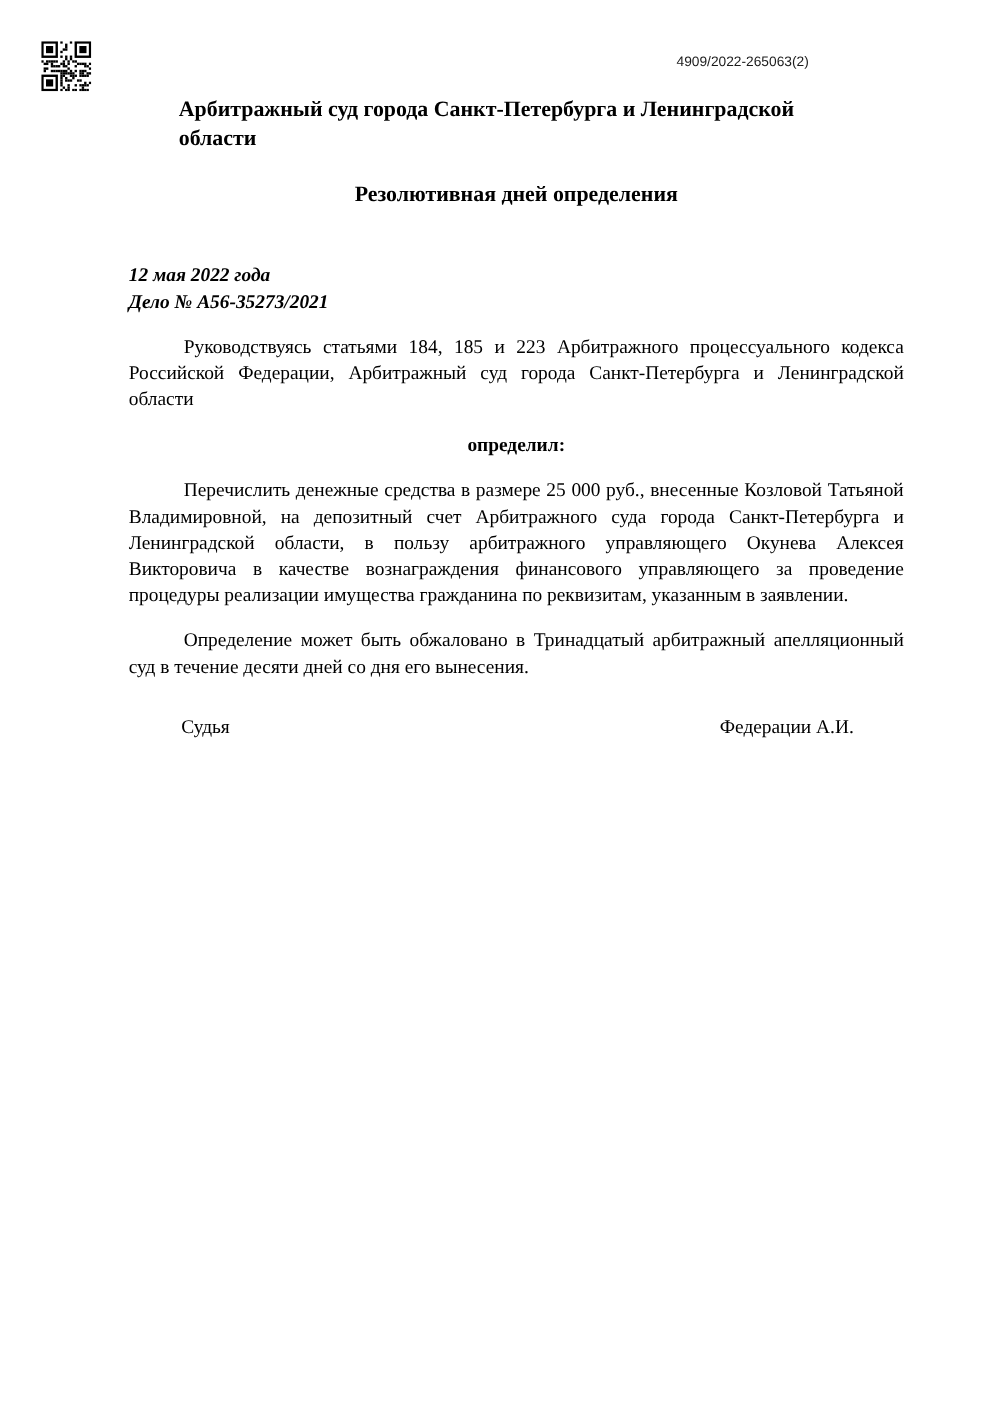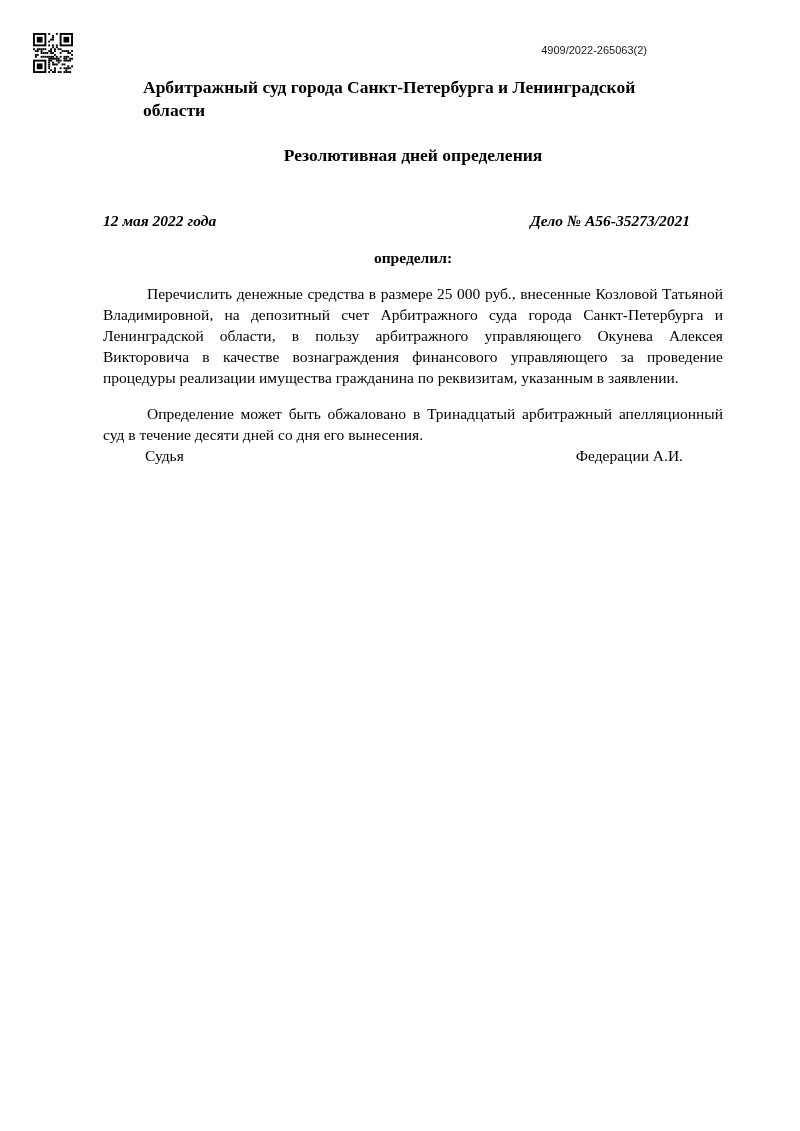--- a/index.html
+++ b/index.html
@@ -56,37 +56,39 @@
   }
   .meta-row {
     margin-top: 43px;
     display: flex;
     justify-content: space-between;
     align-items: baseline;
     font-size: 15.5px;
     font-weight: bold;
     font-style: italic;
     line-height: 21px;
+    flex-direction: column;
   }
   .meta-row .case { margin-right: 33px; }
   p.body-par {
     margin: 15px 0 0 0;
     font-size: 15.5px;
     line-height: 21px;
     text-align: justify;
     text-indent: 44px;
   }
   .resolution {
     margin: 16px 0 0 0;
     text-align: center;
     font-size: 15.5px;
     font-weight: bold;
     line-height: 21px;
   }
   .signature-row {
+    margin-top: 27px;
     display: flex;
     justify-content: space-between;
     align-items: baseline;
     font-size: 15.5px;
     line-height: 21px;
     padding-left: 42px;
   }
   .signature-row .judge-name { margin-right: 40px; }
 </style>
 </head>
@@ -223,20 +225,21 @@
 
     <div class="court-title">Арбитражный суд города Санкт-Петербурга и Ленинградской области</div>
 
     <div class="doc-title">Резолютивная дней определения</div>
 
     <div class="meta-row">
       <span class="date">12 мая 2022 года</span>
       <span class="case">Дело № А56-35273/2021</span>
     </div>
 
+    <p class="body-par">Руководствуясь статьями 184, 185 и 223 Арбитражного процессуального кодекса Российской Федерации, Арбитражный суд города Санкт-Петербурга и Ленинградской области</p>
 
     <div class="resolution">определил:</div>
 
 
     <p class="body-par">Перечислить денежные средства в размере 25 000 руб., внесенные Козловой Татьяной Владимировной, на депозитный счет Арбитражного суда города Санкт-Петербурга и Ленинградской области, в пользу арбитражного управляющего Окунева Алексея Викторовича в качестве вознаграждения финансового управляющего за проведение процедуры реализации имущества гражданина по реквизитам, указанным в заявлении.</p>
 
     <p class="body-par">Определение может быть обжаловано в Тринадцатый арбитражный апелляционный суд в течение десяти дней со дня его вынесения.</p>
 
     <div class="signature-row">
       <span class="judge-label">Судья</span>

